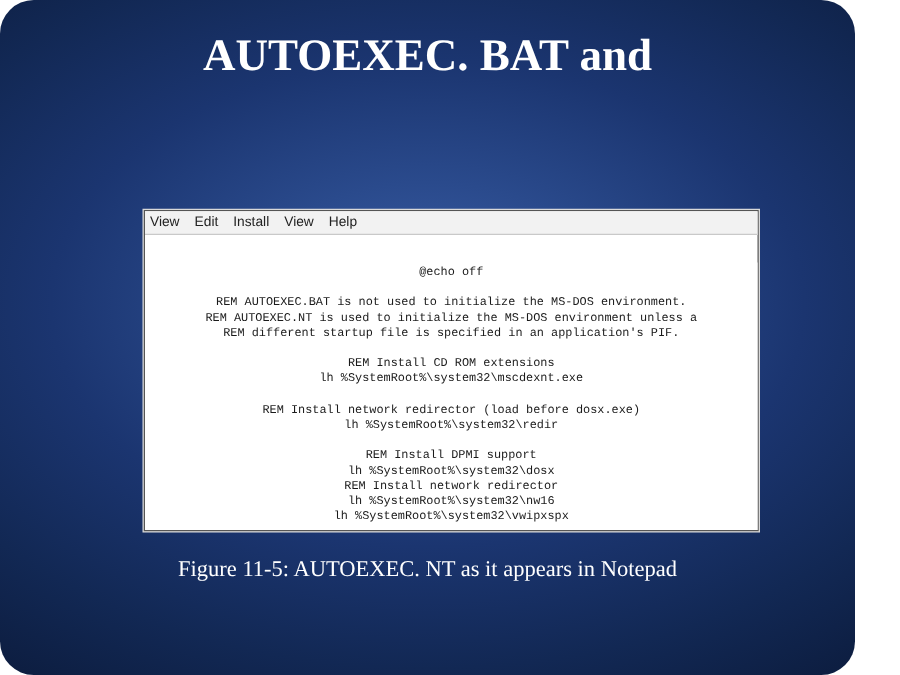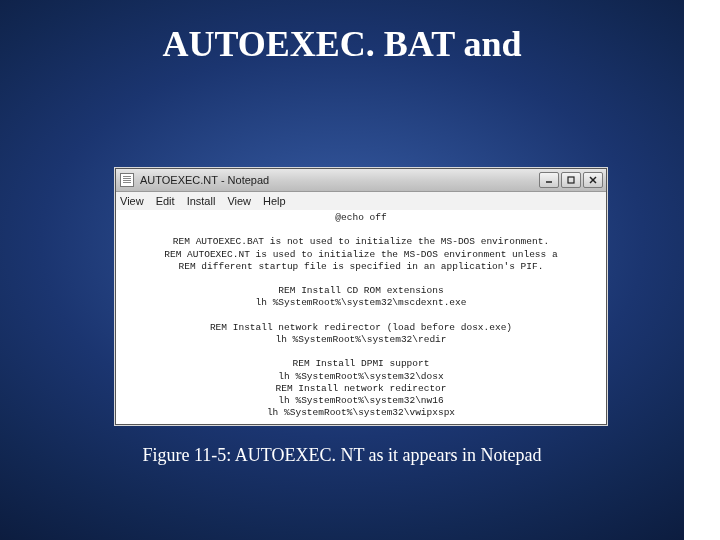--- a/index.html
+++ b/index.html
@@ -15,20 +15,21 @@
     height: 540px;
     background: radial-gradient(ellipse 110% 90% at 50% 45%,
       #3b5fa8 0%,
       #2a4a8c 20%,
       #1b3570 40%,
       #122854 60%,
       #0b1a3a 80%,
       #060f24 100%);
     position: relative;
     color: #ffffff;
+    border-radius: 27px;
   }
   .title {
     text-align: center;
     padding-top: 24px;
     font-weight: bold;
     font-size: 36px;
     line-height: 1.15;
     color: #fff;
   }
   .caption {
@@ -144,42 +145,20 @@
 <body>
 
 <div class="slide">
 
   <div class="title">
     <div>AUTOEXEC. BAT and</div>
   </div>
 
   <div class="window">
 
-    <div class="titlebar">
-      <div class="doc-icon"></div>
-      <div class="title-text">AUTOEXEC.NT - Notepad</div>
-      <div class="win-buttons">
-        <div class="win-btn">
-          <svg width="10" height="10" viewBox="0 0 10 10">
-              <line x1="2" y1="7" x2="8" y2="7" stroke="#222" stroke-width="1.5"></line>
-            </svg>
-        </div>
-        <div class="win-btn">
-          <svg width="10" height="10" viewBox="0 0 10 10">
-              <rect x="2" y="2" width="6" height="6" fill="none" stroke="#222" stroke-width="1.2"></rect>
-            </svg>
-        </div>
-        <div class="win-btn">
-          <svg width="10" height="10" viewBox="0 0 10 10">
-              <line x1="2" y1="2" x2="8" y2="8" stroke="#222" stroke-width="1.5"></line>
-              <line x1="8" y1="2" x2="2" y2="8" stroke="#222" stroke-width="1.5"></line>
-            </svg>
-        </div>
-      </div>
-    </div>
 
     <div class="menubar">
       <span>View</span>
       <span>Edit</span>
       <span>Install</span>
       <span>View</span>
       <span>Help</span>
     </div>
 
     <div class="content">

